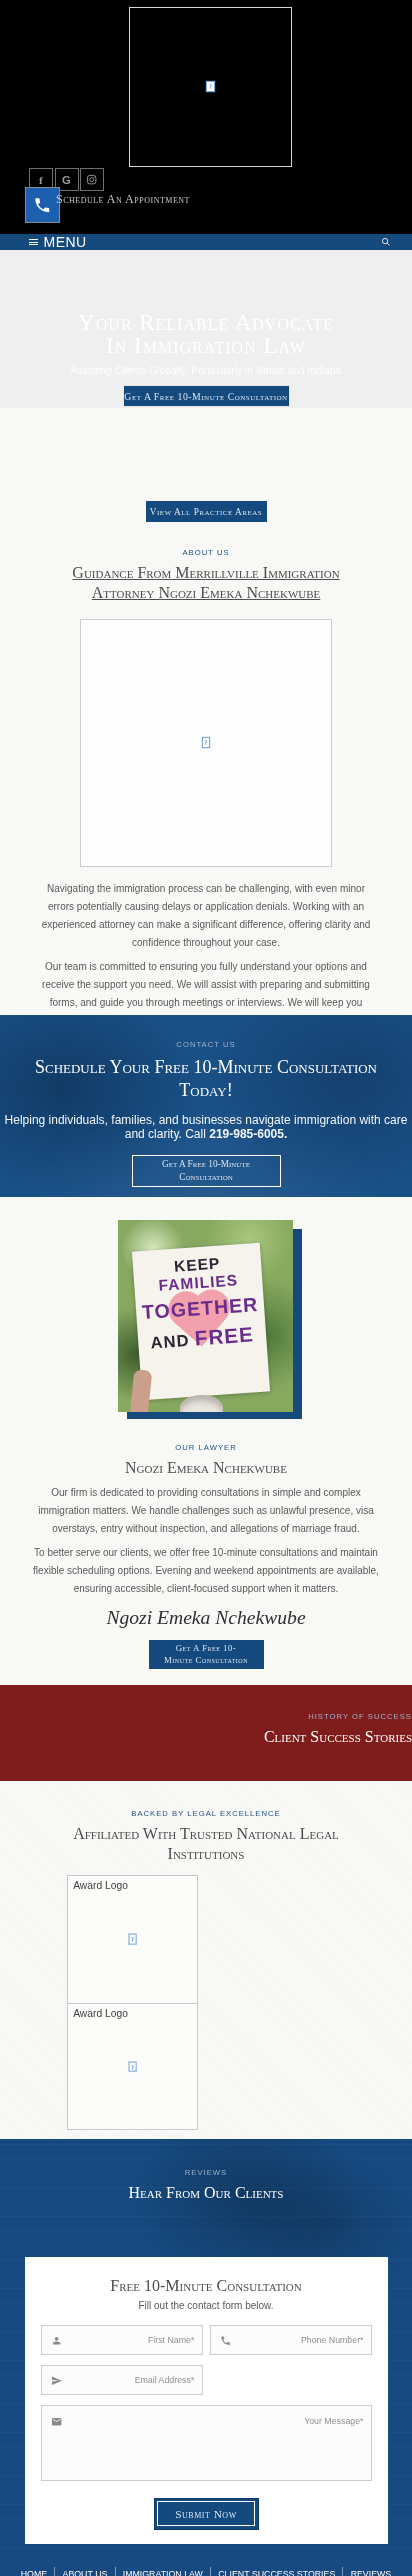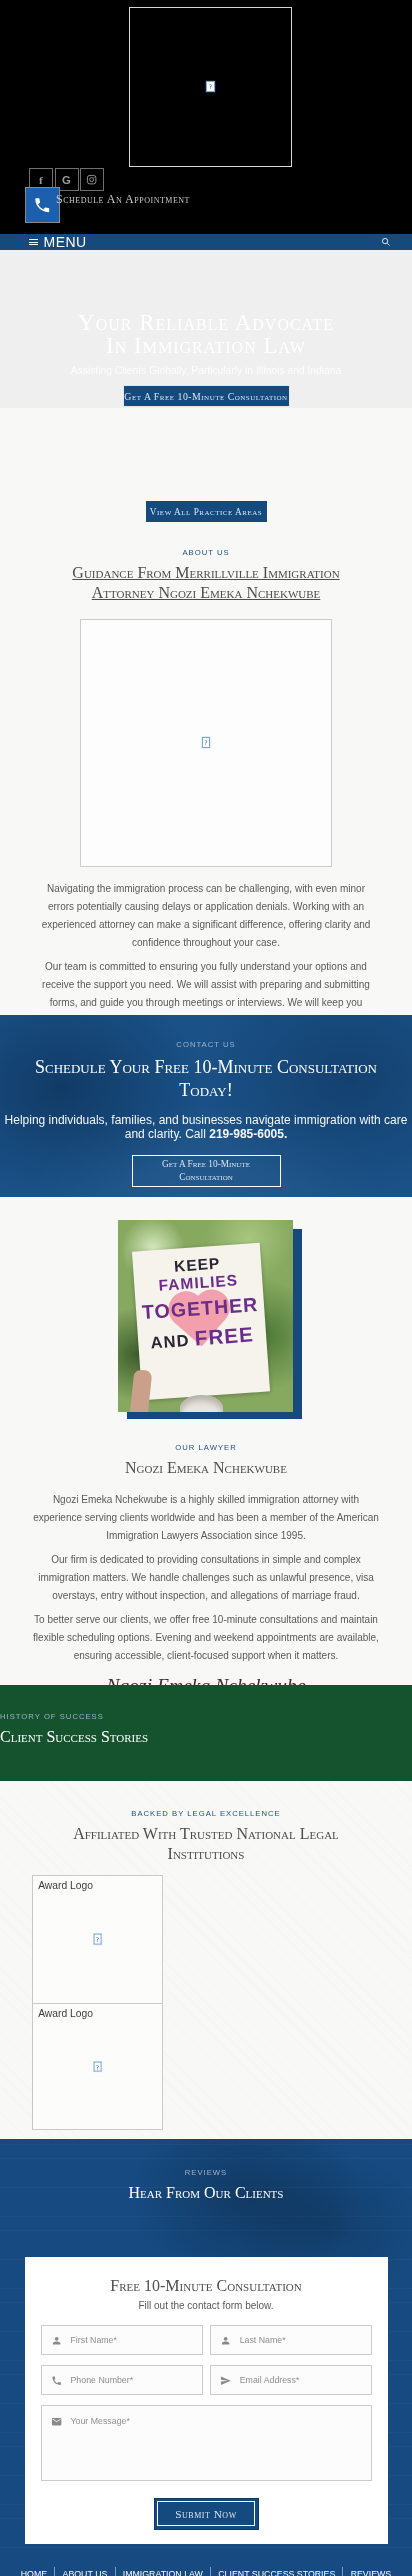--- a/index.html
+++ b/index.html
@@ -93,48 +93,48 @@
   .heart::before { top:-18px; left:0; } .heart::after { left:18px; top:0; }
   .hand { position:absolute; left:14.4px; bottom:-4.1px; width:17.5px; height:46px; background:#caa08a; border-radius:7.2px 7.2px 0 0; transform:rotate(6deg); }
   .head-blob { position:absolute; left:62px; bottom:-10.3px; width:43px; height:27px; background:#e8e4de; border-radius:50% 50% 0 0;
     box-shadow:inset 0 5.2px 6.2px #b5b0a8; }
   .lawyer .body-p { width:355px; }
   .signature { font-family:"Liberation Serif", serif; font-style:italic; font-size:19.6px; color:#2f2f2f;
     margin-top:9.3px; }
   .lawyer-btn { width:115px; height:29px; font-size:8.8px; line-height:1.4; margin-top:10.3px; padding:0 13.4px; }
 
   
-  .success { height:96px; background:#14532d; text-align:left; padding-top:27px; }
+  .success { height:96px; background:#7f1d1d; text-align:right; padding-top:27px; }
   .success h2, .reviews-head h2 { color:#fff; }
 
   
   .affil { height:358px; background:#f8f8f6; text-align:center; padding-top:28px;
     background-image:repeating-linear-gradient(45deg, rgba(0,0,0,.012) 0 1px, transparent 1px 9.3px); }
   .affil h2 { width:289px; margin:6.2px auto 0; }
   .award-col { margin:11.3px 0 0 32px; width:131px; text-align:left; }
-  .award-box { width:131px; background:#fcfcfa; border:0.5px solid #c9c9c9; position:relative; padding:4.1px 5.2px; }
+  .award-box { width:131px; background:#fcfcfa; border:0.5px solid #c9c9c9; position:relative; padding:4.1px 5.2px;margin-left:35px; }
   .award-box.b1 { height:129px; } .award-box.b2 { height:127px; margin-top:-0.5px; }
   .award-alt { font-size:10.3px; color:#3c3c3c; }
   .award-box .broken-img { position:absolute; left:50%; top:50%; transform:translate(-50%,-50%); }
 
   
   .navy-bottom { height:956px; background:#164a80; text-align:center; padding-top:29px; color:#fff;
     background-image:
       radial-gradient(ellipse 165px 134px at 60% 6%, rgba(0,0,0,.22), transparent 70%),
       radial-gradient(ellipse 134px 103px at 80% 9%, rgba(0,0,0,.15), transparent 70%),
       repeating-linear-gradient(0deg, rgba(255,255,255,.030) 0 0.5px, transparent 0.5px 14.4px),
       repeating-linear-gradient(90deg, rgba(255,255,255,.022) 0 0.5px, transparent 0.5px 29px); }
   .form-card { width:363px; margin:54px auto 0; background:#fff; height:287px; padding-top:20.6px; }
   .form-card h3 { font-family:"Liberation Serif", serif; font-variant:small-caps; font-weight:normal;
     color:#4d4d4d; font-size:16px; }
   .form-sub { color:#5a5a5a; font-size:10px; margin-top:5px; }
   .form-grid { display:grid; grid-template-columns:162px 162px; gap:10.3px 7.2px; padding:0 16px; margin-top:13.4px; }
   .field { position:relative; }
   .field input, .field textarea { width:100%; height:30px; border:0.5px solid #ccc; background:#fcfcfc;
-    font-family:"Liberation Sans", sans-serif; font-size:8.8px; color:#444; padding:0 7.2px 0 29px; outline:none; }
+    font-family:"Liberation Sans", sans-serif; font-size:8.8px; color:#444; padding:0 7.2px 0 29px; outline:none;text-align:right; }
   .field input::placeholder, .field textarea::placeholder { color:#8e8e8e; }
   .field.full { grid-column:1 / span 2; }
   .field textarea { height:76px; padding-top:9.3px; resize:none; }
   .f-icon { position:absolute; left:10.3px; top:10.3px; width:11.3px; height:11.3px; fill:#8a8a8a; }
   .submit-btn { width:105px; height:32px; margin-top:14.4px; font-size:11.3px; position:relative;
     border:1px solid #0e3a67; }
   .submit-btn::after { content:""; position:absolute; inset:2.6px; border:1px solid #fff; pointer-events:none; }
 
   .foot-nav { margin-top:23px; font-size:8.8px; }
   .foot-nav .row { display:flex; justify-content:center; gap:0; line-height:15.5px; }
@@ -223,21 +223,20 @@
         <span class="big p">TOGETHER</span>
         <div class="row3"><span class="k">AND</span>
           <span class="p free">FREE</span></div>
       </div>
       <div class="hand"></div>
       <div class="head-blob"></div>
     </div>
   </div>
   <div class="eyebrow">OUR LAWYER</div>
   <h2 class="sect">Ngozi Emeka Nchekwube</h2>
-  <p class="body-p">Ngozi Emeka Nchekwube is a highly skilled immigration attorney with experience serving clients worldwide and has been a member of the American Immigration Lawyers Association since 1995.</p>
   <p class="body-p" style="margin-top:6.2px">Our firm is dedicated to providing consultations in simple and complex immigration matters. We handle challenges such as unlawful presence, visa overstays, entry without inspection, and allegations of marriage fraud.</p>
   <p class="body-p" style="margin-top:6.2px">To better serve our clients, we offer free 10-minute consultations and maintain flexible scheduling options. Evening and weekend appointments are available, ensuring accessible, client-focused support when it matters.</p>
   <div class="signature">Ngozi Emeka Nchekwube</div>
   <div class="btn lawyer-btn">Get A Free 10-Minute Consultation</div>
 </section>
 
 <section class="success">
   <div class="eyebrow on-navy">HISTORY OF SUCCESS</div>
   <h2 class="sect">Client Success Stories</h2>
 </section>
@@ -268,26 +267,20 @@
     <div class="form-sub">Fill out the contact form below.</div>
     <form class="form-grid">
       <div class="field">
         <svg class="f-icon" viewBox="0 0 24 24">
             <path d="M12 12c2.2 0 4-1.8 4-4s-1.8-4-4-4-4 1.8-4 4 1.8 4 4 4zm0 2c-2.7 0-8 1.3-8 4v2h16v-2c0-2.7-5.3-4-8-4z"></path>
           </svg>
         <input type="text" placeholder="First Name*" style="">
       </div>
       <div class="field">
         <svg class="f-icon" viewBox="0 0 24 24">
-            <path d="M12 12c2.2 0 4-1.8 4-4s-1.8-4-4-4-4 1.8-4 4 1.8 4 4 4zm0 2c-2.7 0-8 1.3-8 4v2h16v-2c0-2.7-5.3-4-8-4z"></path>
-          </svg>
-        <input type="text" placeholder="Last Name*" style="">
-      </div>
-      <div class="field">
-        <svg class="f-icon" viewBox="0 0 24 24">
             <path d="M6.6 10.8c1.5 2.9 3.7 5.1 6.6 6.6l2.2-2.2c.3-.3.7-.4 1-.2 1.1.4 2.3.6 3.6.6.6 0 1 .4 1 1V20c0 .6-.4 1-1 1C10.6 21 3 13.4 3 4c0-.6.4-1 1-1h3.5c.6 0 1 .4 1 1 0 1.2.2 2.4.6 3.6.1.3 0 .7-.2 1l-2.3 2.2z"></path>
           </svg>
         <input type="text" placeholder="Phone Number*" style="">
       </div>
       <div class="field">
         <svg class="f-icon" viewBox="0 0 24 24">
             <path d="M2 21l21-9L2 3v7l15 2-15 2v7z"></path>
           </svg>
         <input type="text" placeholder="Email Address*" style="">
       </div>

